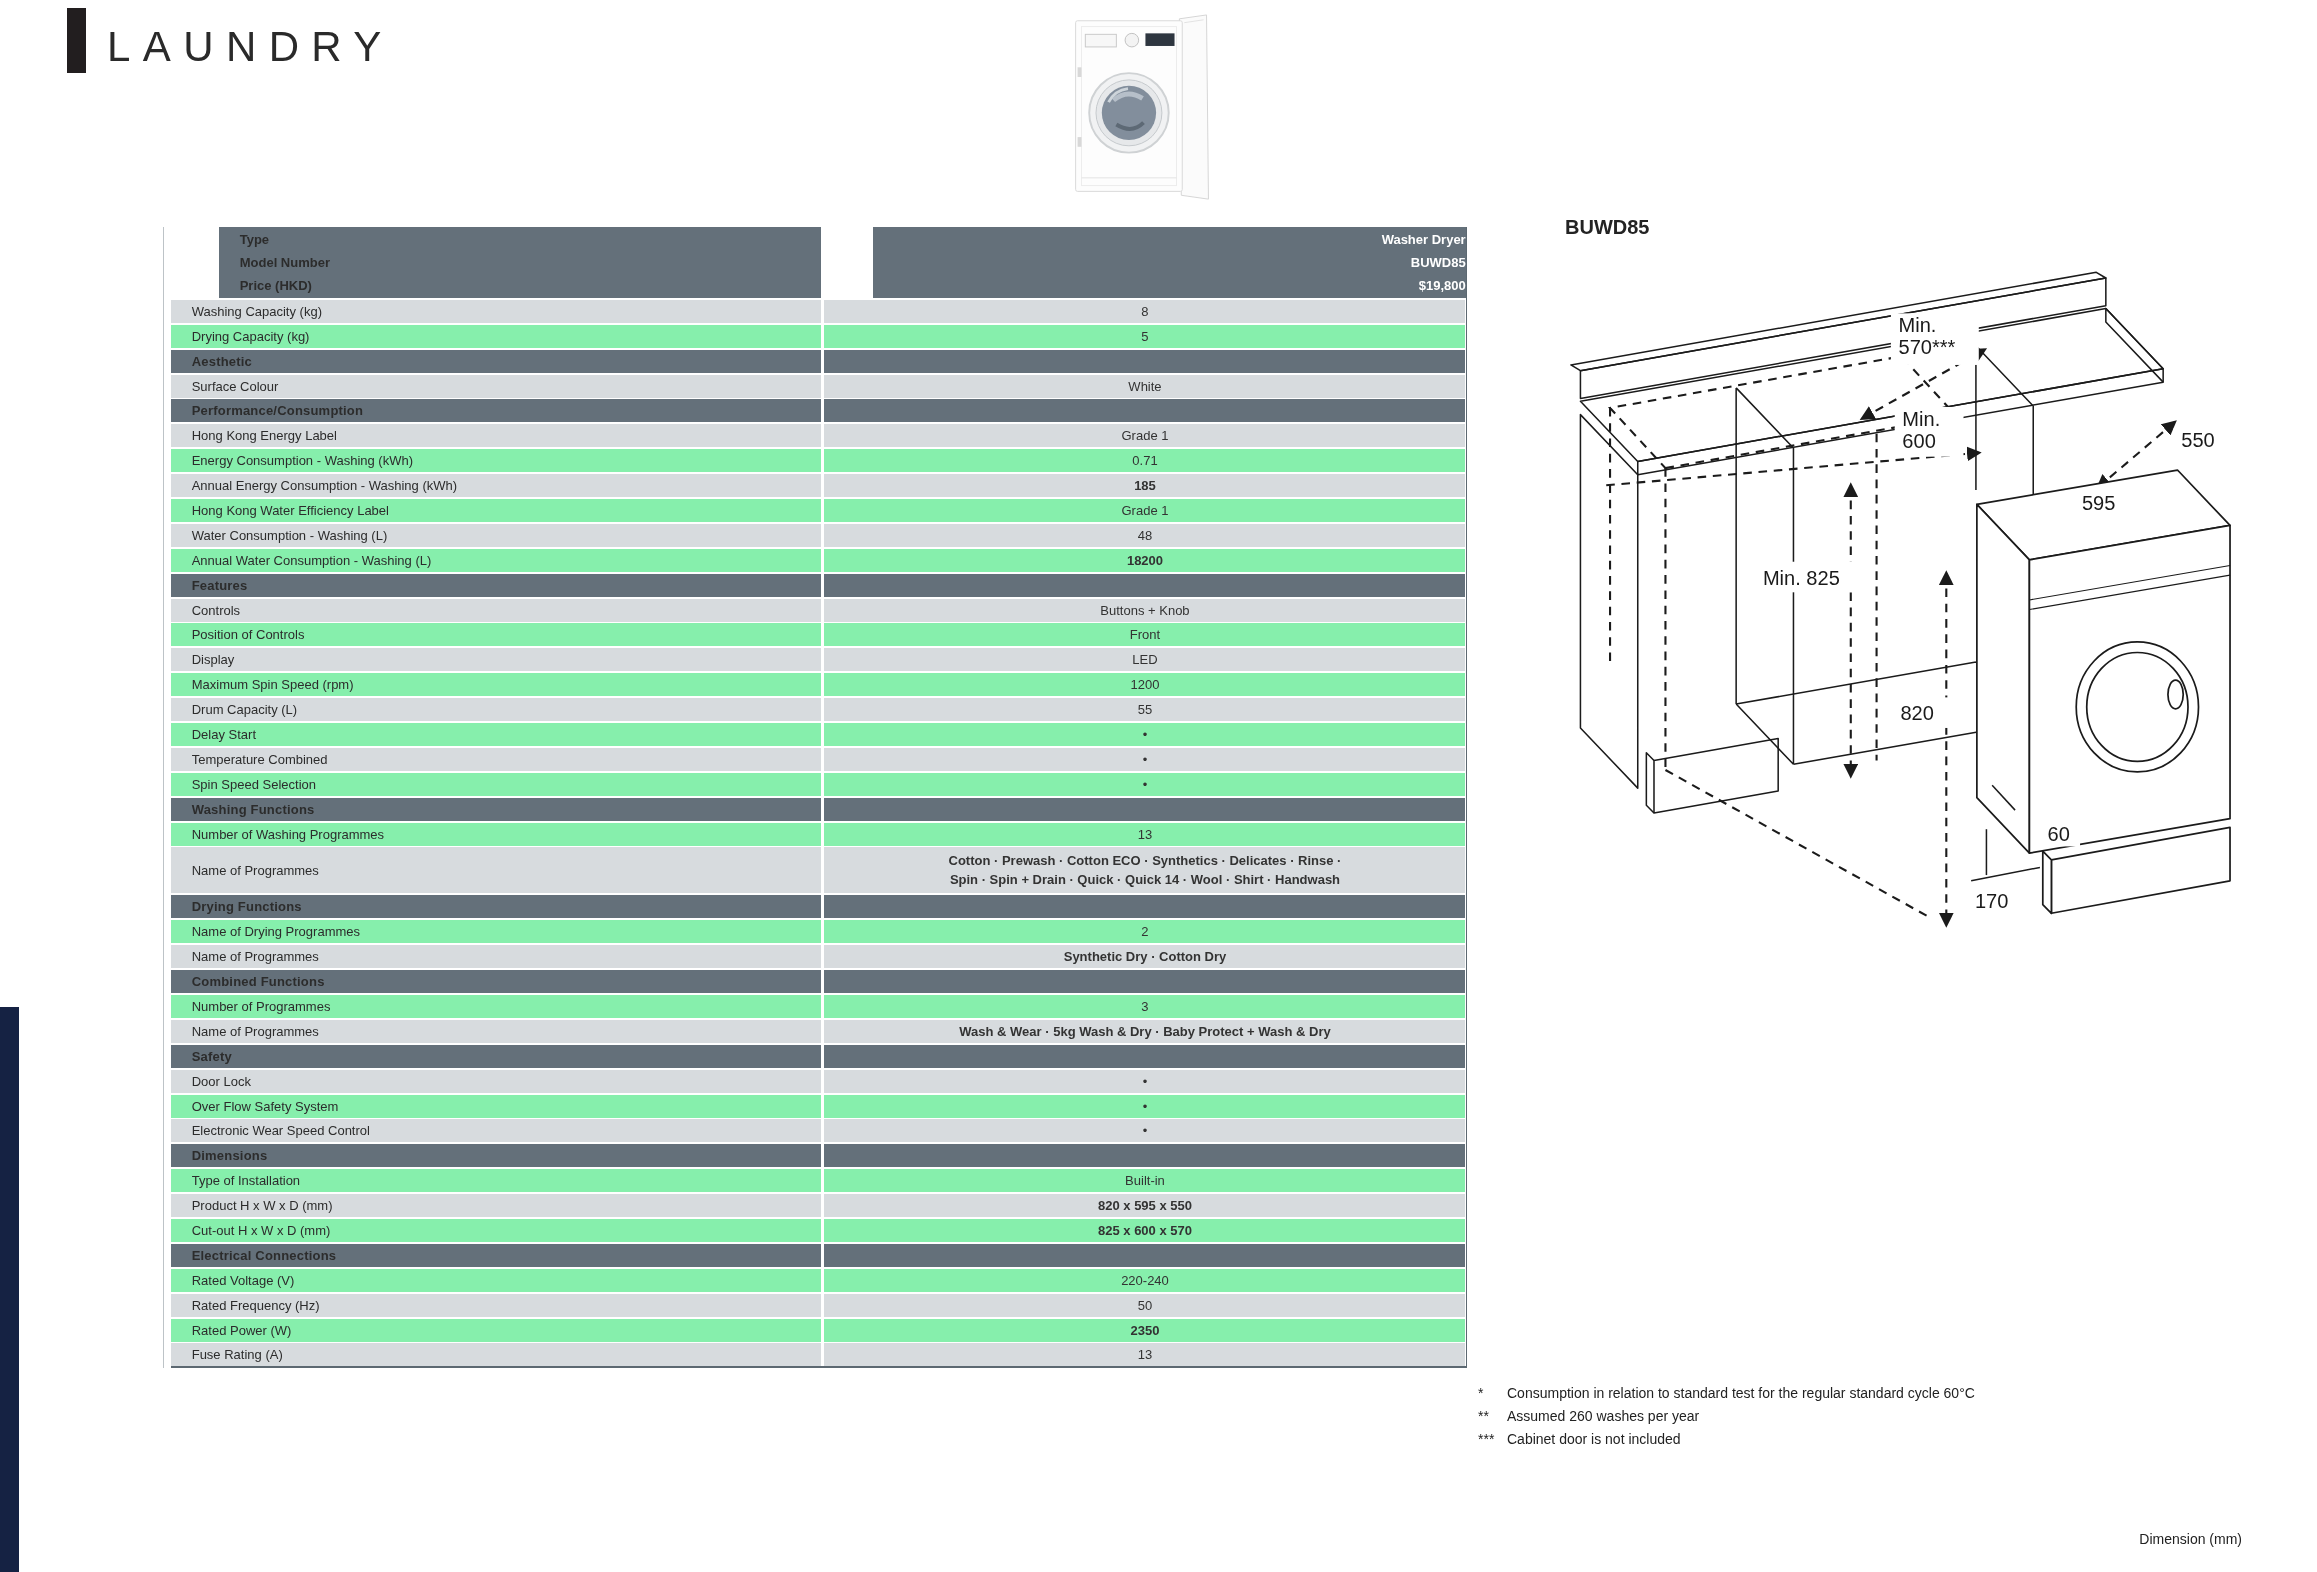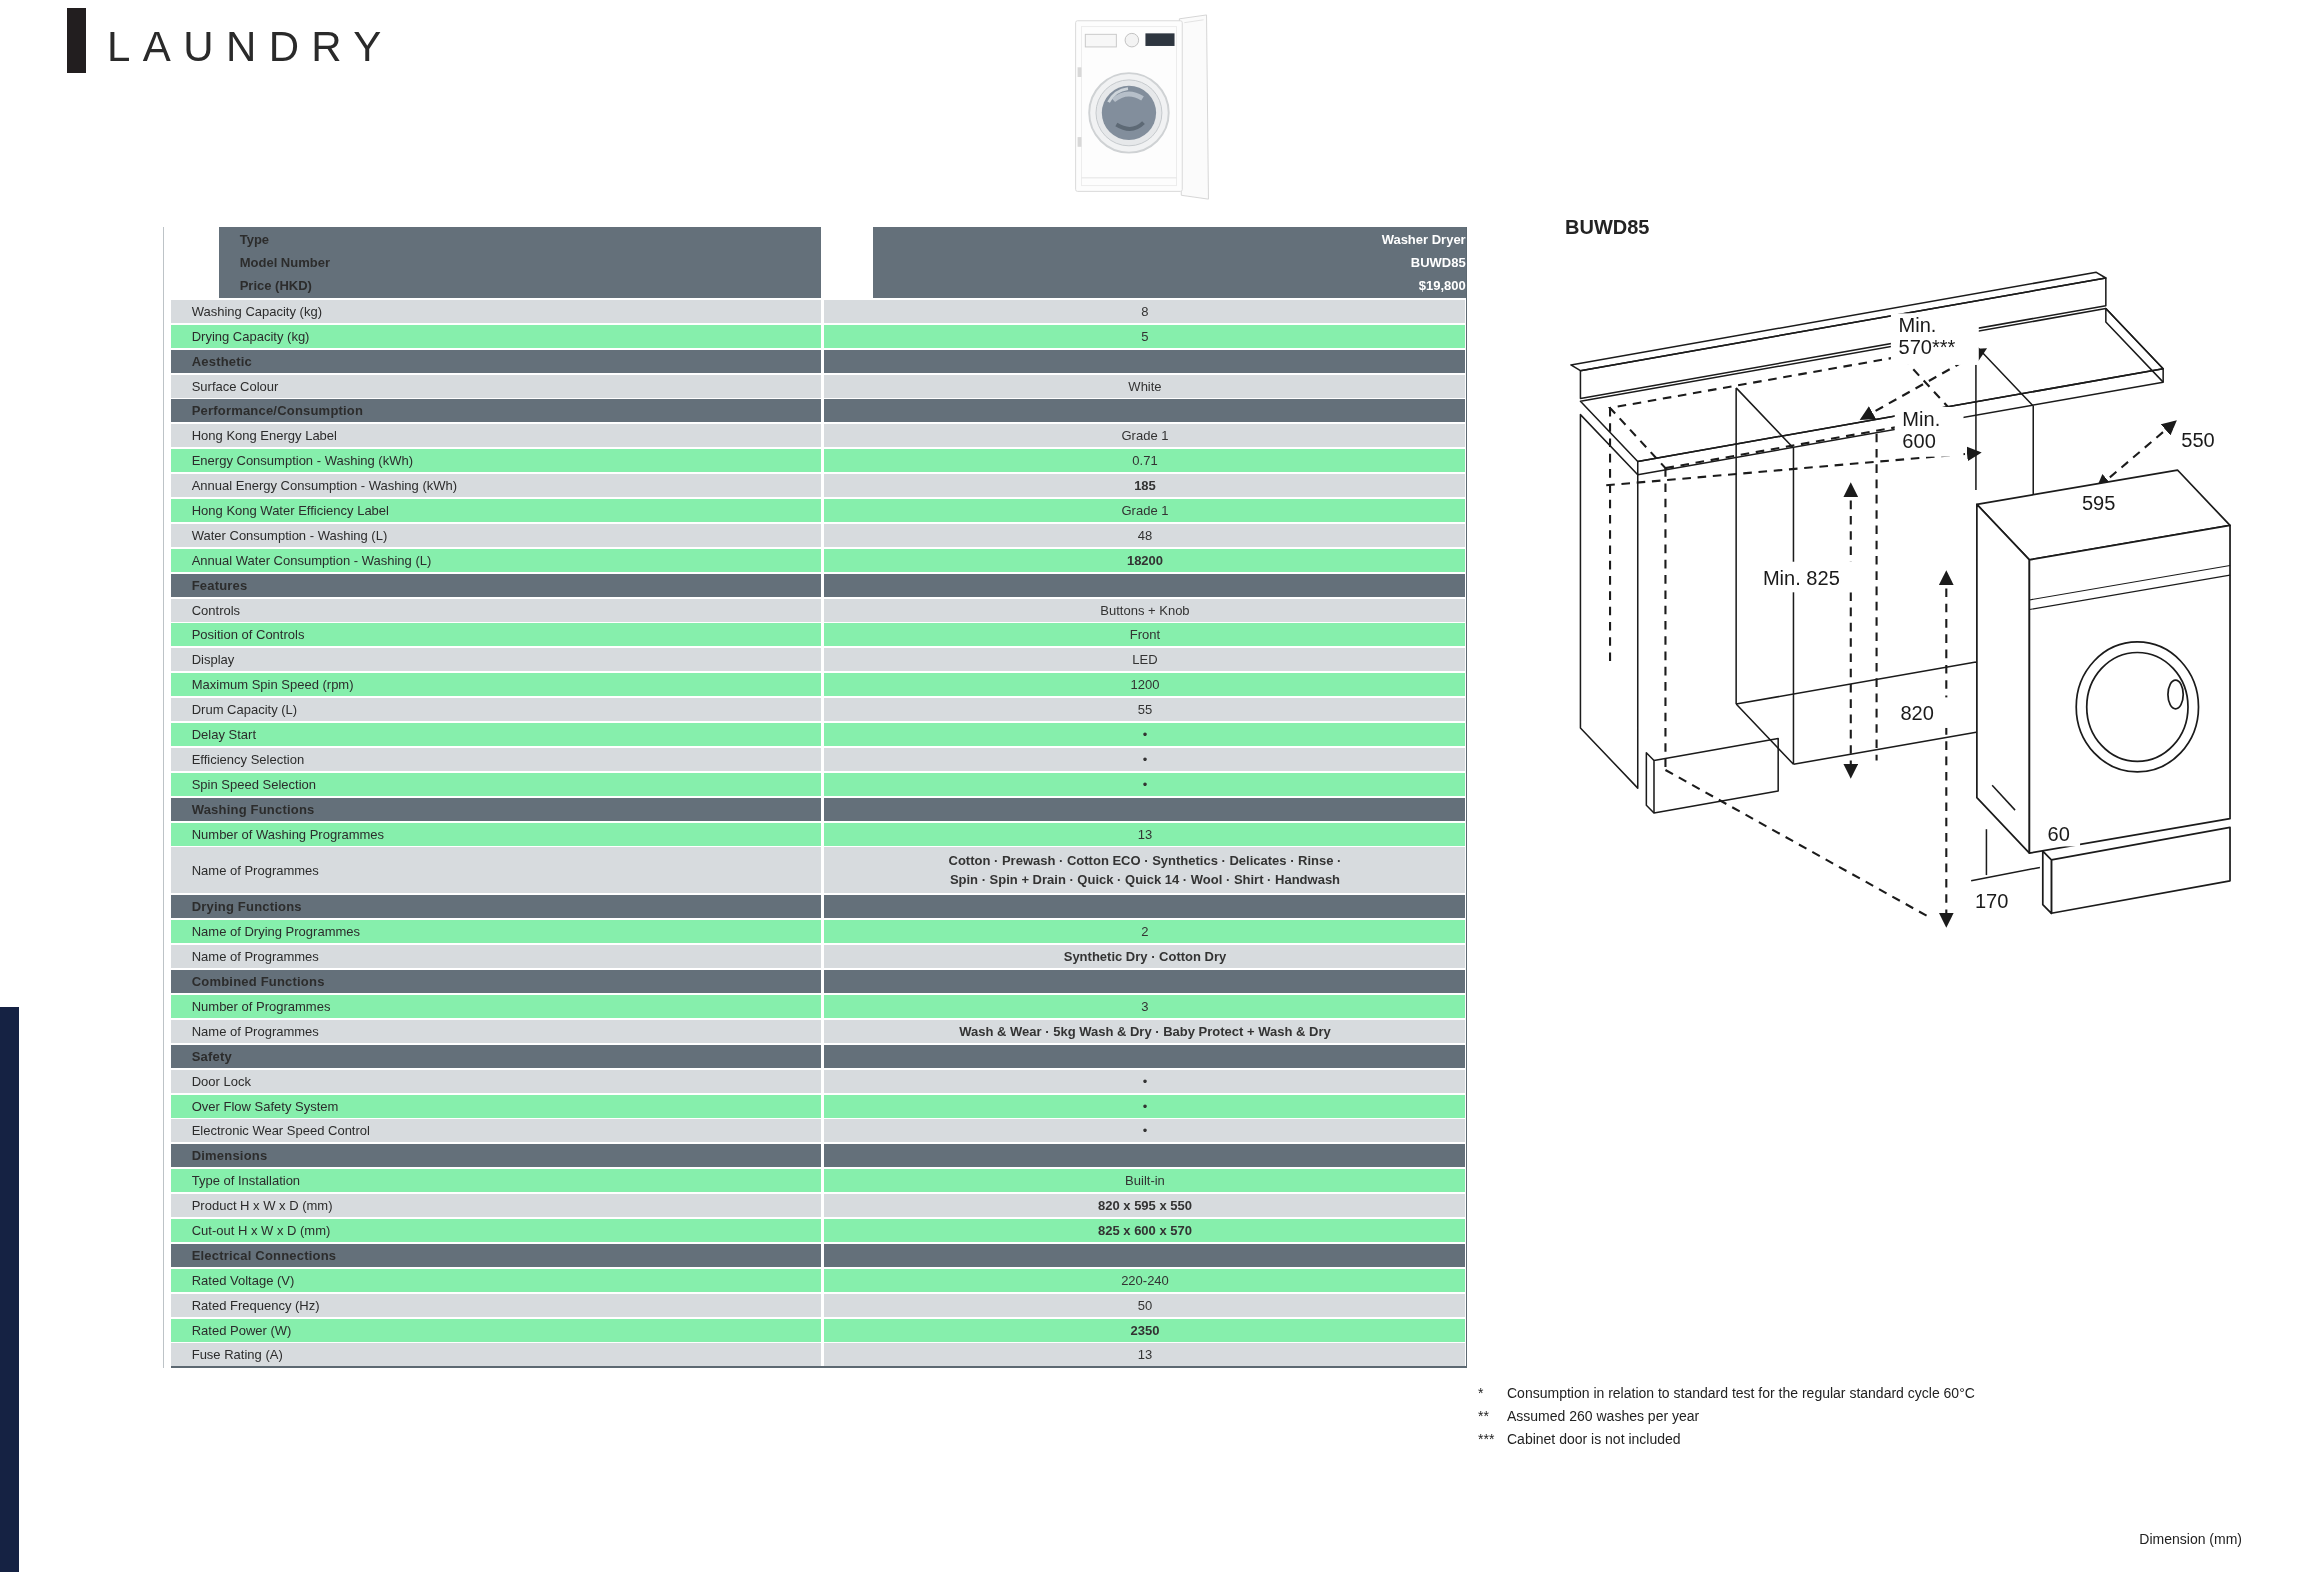--- a/index.html
+++ b/index.html
@@ -156,21 +156,21 @@
         </div>
         <div class="row std">
           <div class="cell l bg-gray">Drum Capacity (L)</div>
           <div class="cell v bg-gray">55</div>
         </div>
         <div class="row std">
           <div class="cell l bg-white">Delay Start</div>
           <div class="cell v bg-white">•</div>
         </div>
         <div class="row std">
-          <div class="cell l bg-gray">Efficiency Selection</div>
+          <div class="cell l bg-gray">Temperature Combined</div>
           <div class="cell v bg-gray">•</div>
         </div>
         <div class="row std">
           <div class="cell l bg-white">Spin Speed Selection</div>
           <div class="cell v bg-white">•</div>
         </div>
         <div class="row std sec">
           <div class="cell l bg-dark">Washing Functions</div>
           <div class="cell v bg-dark"></div>
         </div>

